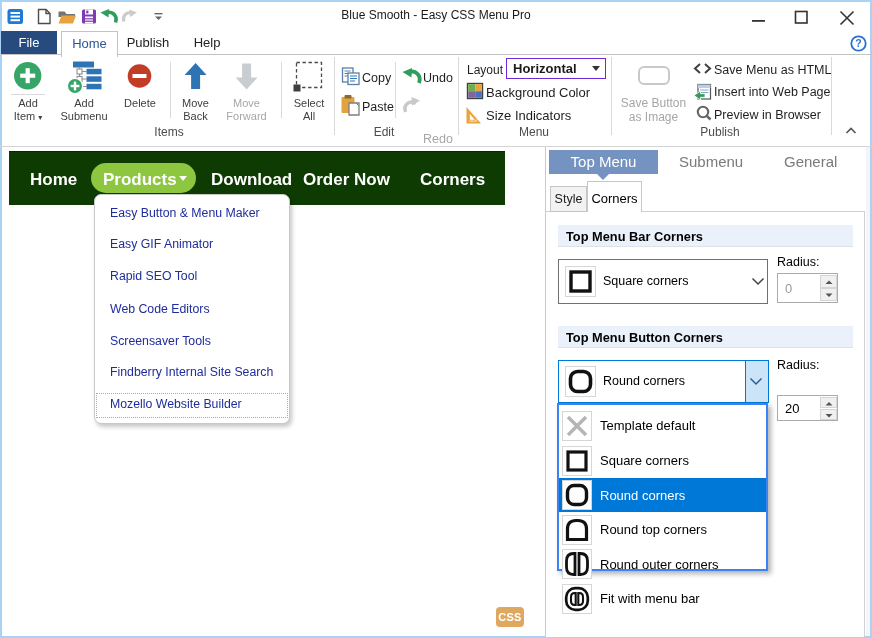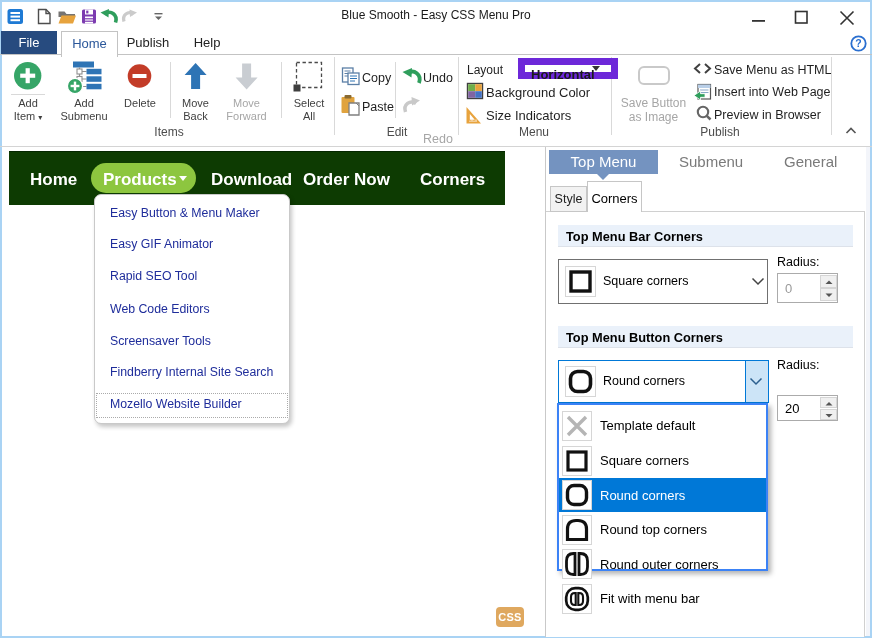--- a/index.html
+++ b/index.html
@@ -21,21 +21,21 @@
 #helptab{left:178px;width:58px;}
 #tabline{left:0;top:54px;width:872px;height:1px;background:#c3c3c3;z-index:1;}
 #ribbonline{left:0;top:146px;width:872px;height:1px;background:#d4d4d4;}
 
 .biglbl{font-size:11px;color:#3f3f3f;text-align:center;line-height:13px;}
 .grplbl{font-size:12px;color:#4c4c4c;text-align:center;}
 .gsep{width:1px;background:#d9d9d9;top:57px;height:78px;}
 .isep{width:1px;background:#d9d9d9;top:62px;height:56px;}
 .slbl{font-size:12.5px;color:#1f1f1f;white-space:nowrap;}
 .gray{color:#a6a6a6 !important;}
-#layoutcombo{left:506px;top:58px;width:100px;height:21px;background:#fff;border:7px solid #6d28d9;font-size:13px;font-weight:bold;color:#1a1a1a;line-height:19px;padding-left:6px;margin-left:12px;}
+#layoutcombo{left:506px;top:58px;width:100px;height:21px;background:#fff;border:1px solid #6d28d9;font-size:13px;font-weight:bold;color:#1a1a1a;line-height:19px;padding-left:6px;}
 #layoutcaret{left:592px;top:66px;width:0;height:0;border-left:4px solid transparent;border-right:4px solid transparent;border-top:5px solid #333;}
 
 #menubar{left:9px;top:151px;width:496px;height:54px;background:#0d3b02;border-top:1px solid #042600;}
 .mitem{font-size:17px;font-weight:bold;color:#fff;top:169.5px;line-height:19px;}
 #pill{left:91px;top:163px;width:105px;height:30px;background:#8dc63f;border-radius:15px;}
 #ddpanel{left:94px;top:194px;width:196px;height:230px;background:#fff;border:1px solid #c9c9c9;border-radius:7px;box-shadow:2px 3px 4px rgba(0,0,0,0.22);}
 .dditem{left:15px;white-space:nowrap;font-size:12.3px;color:#1f2d9b;}
 #dotted{left:1px;top:198px;width:192px;height:25px;border:1px dotted #aaa;}
 #cssbadge{left:496px;top:607px;width:28px;height:20px;background:#dfa85f;border-radius:4px;color:#fff;font-size:11px;font-weight:bold;text-align:center;line-height:20px;letter-spacing:0.3px;}
 
@@ -206,21 +206,21 @@
 <div class="abs gsep" style="left:458px;"></div>
 <div class="abs gsep" style="left:611px;"></div>
 <div class="abs gsep" style="left:831px;"></div>
 <div class="abs biglbl" style="left:6px;top:97px;width:44px;">Add<br>Item <span style="font-size:8px;">▾</span></div>
 <div class="abs biglbl" style="left:54px;top:97px;width:60px;">Add<br>Submenu</div>
 <div class="abs biglbl" style="left:115px;top:97px;width:50px;">Delete</div>
 <div class="abs biglbl" style="left:173px;top:97px;width:45px;">Move<br>Back</div>
 <div class="abs biglbl gray" style="left:218px;top:97px;width:57px;">Move<br>Forward</div>
 <div class="abs biglbl" style="left:287px;top:97px;width:44px;">Select<br>All</div>
 <div class="abs grplbl" style="left:139px;top:125px;width:60px;">Items</div>
-<div class="abs grplbl" style="left:367px;top:125px;width:60px;text-align:center;">Edit</div>
+<div class="abs grplbl" style="left:354px;top:125px;width:60px;text-align:center;">Edit</div>
 <div class="abs grplbl" style="left:504px;top:125px;width:60px;">Menu</div>
 <div class="abs grplbl" style="left:690px;top:125px;width:60px;">Publish</div>
 <div class="abs slbl" style="left:362px;top:71px;">Copy</div>
 <div class="abs slbl" style="left:362px;top:100px;">Paste</div>
 <div class="abs slbl" style="left:423px;top:71px;">Undo</div>
 <div class="abs slbl gray" style="left:423px;top:100px;margin-top:32px;">Redo</div>
 <div class="abs slbl" style="left:467px;top:62.5px;font-size:12px;">Layout</div>
 <div class="abs" id="layoutcombo">Horizontal</div>
 <div class="abs" id="layoutcaret"></div>
 <div class="abs slbl" style="left:486px;top:84.5px;font-size:13px;">Background Color</div>

